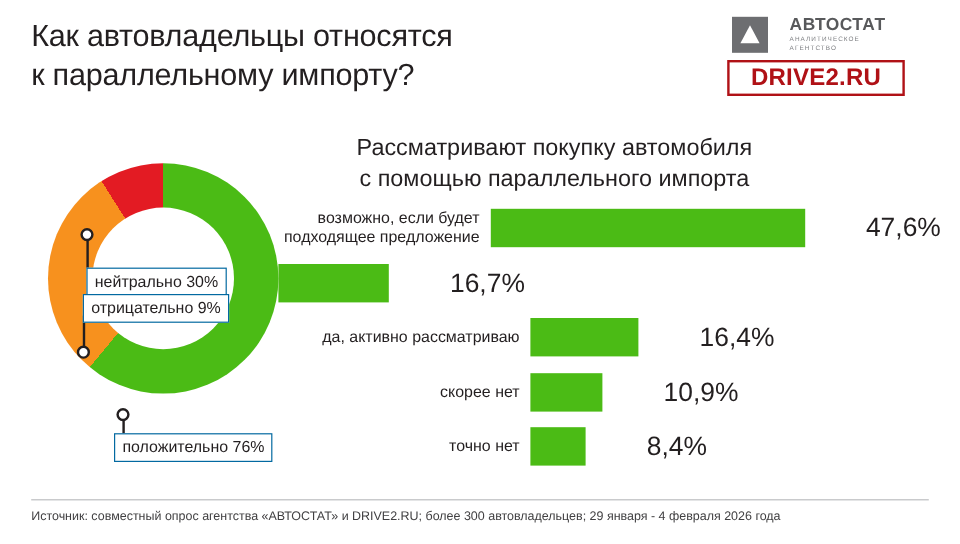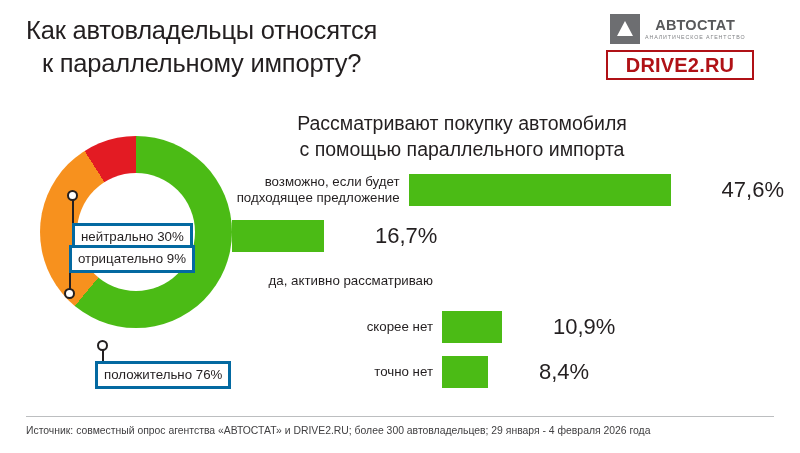--- a/index.html
+++ b/index.html
@@ -15,21 +15,20 @@
     overflow: hidden;
     position: relative;
   }
 
   
   #header {
     position: absolute;
     left: 0; top: 0;
     width: 776px;
     height: 100px;
-    text-align: center;
   }
   #main-title {
     position: absolute;
     left: 26px;
     top: 14px;
     font-size: 25.5px;
     line-height: 33px;
     font-weight: 400;
     color: #231f20;
     letter-spacing: -0.2px;
@@ -65,21 +64,21 @@
     position: absolute;
     left: 7px;
     top: 7px;
     width: 0;
     height: 0;
     border-left: 8px solid transparent;
     border-right: 8px solid transparent;
     border-bottom: 15px solid #ffffff;
   }
   #autostat-text {
-    margin-left: 5px;
+    margin-left: 18px;
   }
   #autostat-name {
     font-size: 14.5px;
     font-weight: 700;
     color: #58595b;
     letter-spacing: 0.4px;
     line-height: 16px;
   }
   #autostat-sub {
     font-size: 5.3px;
@@ -206,21 +205,21 @@
     z-index: 5;
   }
   .leader {
     position: absolute;
     background: #231f20;
     z-index: 4;
   }
   .callout {
     position: absolute;
     background: #ffffff;
-    border: 3px solid #0369a1;
+    border: 1px solid #0369a1;
     font-size: 13.3px;
     line-height: 15px;
     color: #231f20;
     padding: 3px 6px 4px 6px;
     white-space: nowrap;
     z-index: 6;
   }
 
   
   #footer-rule {
@@ -295,20 +294,24 @@
 
     <div class="bar-row">
       <div class="bar-track">
         <div class="bar-fill" style="width:92px;"></div>
         <div class="bar-value">16,7%</div>
       </div>
     </div>
 
     <div class="bar-row">
       <div class="bar-label">да, активно рассматриваю</div>
+      <div class="bar-track">
+        <div class="bar-fill" style="width:90px;"></div>
+        <div class="bar-value">16,4%</div>
+      </div>
     </div>
 
     <div class="bar-row">
       <div class="bar-label">скорее нет</div>
       <div class="bar-track">
         <div class="bar-fill" style="width:60px;"></div>
         <div class="bar-value">10,9%</div>
       </div>
     </div>
 

